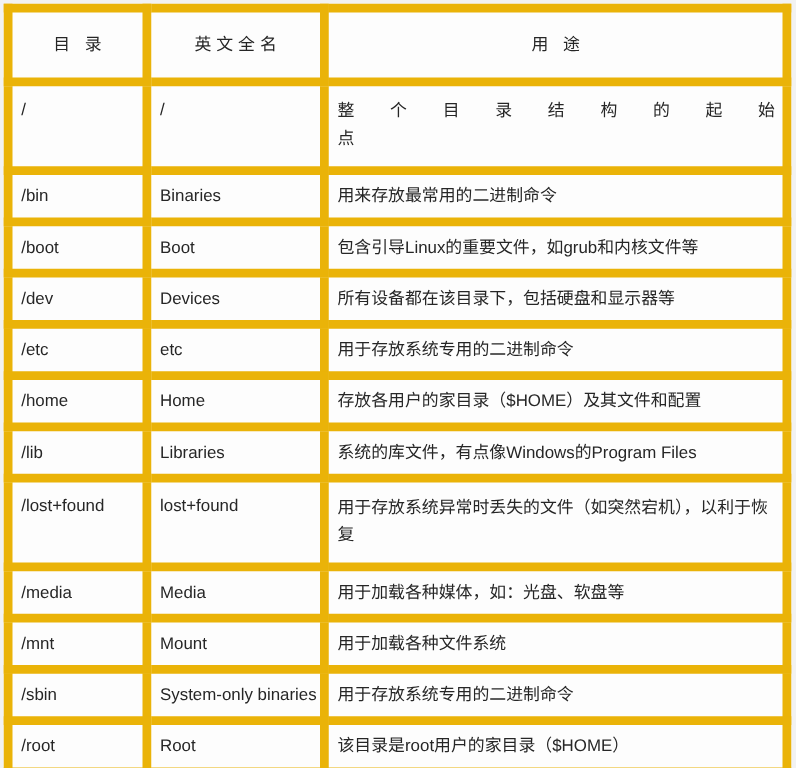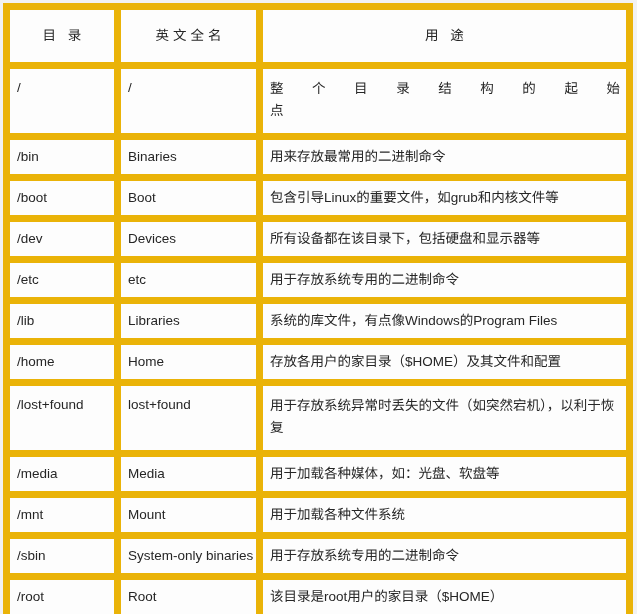--- a/index.html
+++ b/index.html
@@ -148,28 +148,28 @@
           <td class="dir-cell">/dev</td>
           <td class="name-cell">Devices</td>
           <td class="use-cell">所有设备都在该目录下，包括硬盘和显示器等</td>
         </tr>
         <tr>
           <td class="dir-cell">/etc</td>
           <td class="name-cell">etc</td>
           <td class="use-cell">用于存放系统专用的二进制命令</td>
         </tr>
         <tr>
+          <td class="dir-cell">/home</td>
+          <td class="name-cell">Home</td>
+          <td class="use-cell">存放各用户的家目录（$HOME）及其文件和配置</td>
+        </tr>
+        <tr>
           <td class="dir-cell">/lib</td>
           <td class="name-cell">Libraries</td>
           <td class="use-cell">系统的库文件，有点像Windows的Program Files</td>
-        </tr>
-        <tr>
-          <td class="dir-cell">/home</td>
-          <td class="name-cell">Home</td>
-          <td class="use-cell">存放各用户的家目录（$HOME）及其文件和配置</td>
         </tr>
         <tr class="tall-row">
           <td class="dir-cell">/lost+found</td>
           <td class="name-cell">lost+found</td>
           <td class="use-cell">用于存放系统异常时丢失的文件（如突然宕机），以利于恢复</td>
         </tr>
         <tr>
           <td class="dir-cell">/media</td>
           <td class="name-cell">Media</td>
           <td class="use-cell">用于加载各种媒体，如：光盘、软盘等</td>

